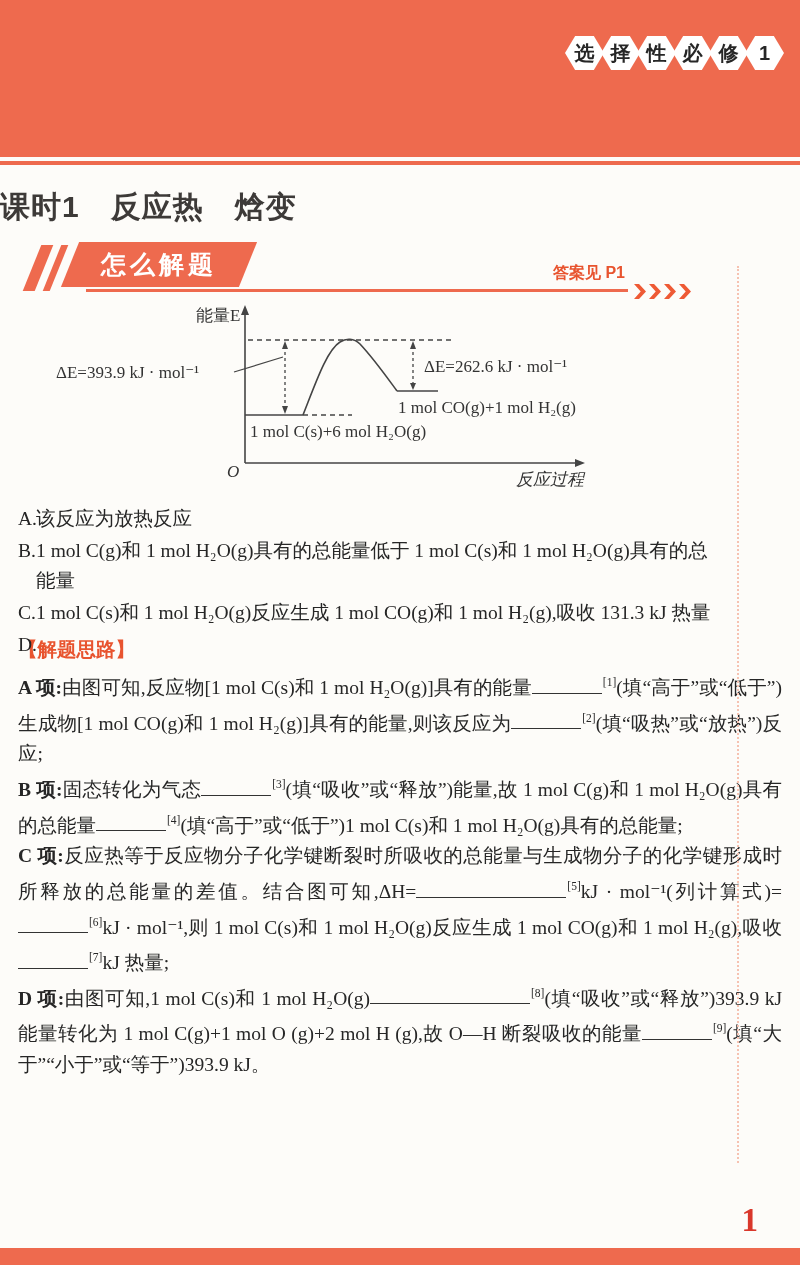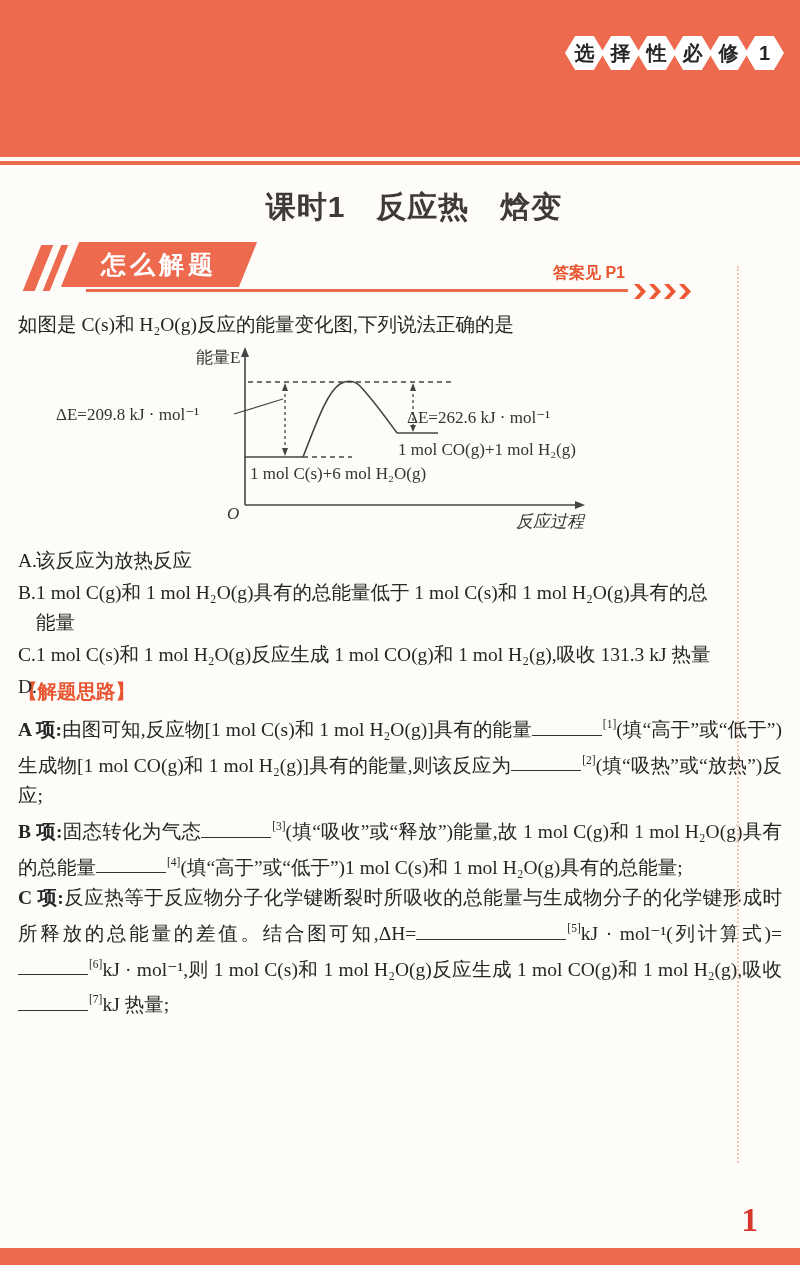--- a/index.html
+++ b/index.html
@@ -12,22 +12,22 @@
   .hex{width:39px;height:34px;margin-left:-3px;background:#fff;
        clip-path:polygon(26% 0,74% 0,100% 50%,74% 100%,26% 100%,0 50%);
        display:flex;align-items:center;justify-content:center;
        font-family:"Liberation Sans","DejaVu Sans",sans-serif;font-weight:700;font-size:20px;color:#262626;}
   .chapter-title{position:absolute;top:86px;left:0;width:100%;margin:0;text-align:center;
        color:#fff;font-family:"Liberation Sans","DejaVu Sans",sans-serif;font-weight:700;
        font-size:35px;letter-spacing:3px;}
   .sub-rule{height:4px;background:#ee6a4e;margin-top:4px;}
 
   
-  .lesson-title{margin:22px 0 0;text-align:center;font-family:"Liberation Sans","DejaVu Sans",sans-serif;
-       font-weight:700;font-size:30px;color:#3d3a38;letter-spacing:1px;padding-left:28px;}
+  .lesson-title{margin:22px 0 0;text-align:left;font-family:"Liberation Sans","DejaVu Sans",sans-serif;
+       font-weight:700;font-size:30px;color:#3d3a38;letter-spacing:1px;}
 
   
   .howto-banner{position:relative;height:56px;margin-top:14px;}
   .slash{position:absolute;top:3px;background:#ee6a4e;transform:skewX(-22deg);}
   .slash1{left:32px;width:12px;height:46px;}
   .slash2{left:52px;width:7px;height:46px;}
   .banner-plate{position:absolute;left:70px;top:0;width:178px;height:45px;background:#ee6a4e;
        transform:skewX(-22deg);}
   .banner-text{display:block;transform:skewX(22deg);text-align:center;line-height:45px;color:#fff;
        font-family:"Liberation Sans","DejaVu Sans",sans-serif;font-weight:700;font-size:25px;letter-spacing:4px;}
@@ -95,21 +95,20 @@
     <div class="banner-line"></div>
     <span class="answer-ref">答案见 P1</span>
     <span class="chevrons">
       <span class="chev"></span>
       <span class="chev"></span>
       <span class="chev"></span>
       <span class="chev"></span>
     </span>
   </div>
 
-  <p class="stem">如图是 C(s)和 H₂O(g)反应的能量变化图,下列说法正确的是</p>
 
   <div class="chart">
     <svg width="800" height="192" viewBox="0 0 800 192">
       <g stroke="#444" stroke-width="1.6" fill="none">
         <line x1="245" y1="161" x2="245" y2="8"></line>
         <line x1="245" y1="161" x2="580" y2="161"></line>
       </g>
       <g fill="#444" stroke="none">
         <polygon points="241,13 245,3 249,13"></polygon>
         <polygon points="575,157 585,161 575,165"></polygon>
@@ -127,22 +126,22 @@
       </g>
       <g fill="#444" stroke="none">
         <polygon points="282,47 285,39 288,47"></polygon>
         <polygon points="282,104 285,112 288,104"></polygon>
         <polygon points="410,47 413,39 416,47"></polygon>
         <polygon points="410,81 413,88 416,81"></polygon>
       </g>
       <line x1="234" y1="70" x2="283" y2="55" stroke="#444" stroke-width="1.2"></line>
     </svg>
     <span class="clabel" style="left:196px;top:2px;">能量E</span>
-    <span class="clabel" style="left:56px;top:60px;">ΔE=209.8 kJ · mol⁻¹</span>
-    <span class="clabel" style="left:407px;top:54px;margin-top:9px;">ΔE=262.6 kJ · mol⁻¹</span>
+    <span class="clabel" style="left:56px;top:60px;">ΔE=393.9 kJ · mol⁻¹</span>
+    <span class="clabel" style="left:424px;top:54px;">ΔE=262.6 kJ · mol⁻¹</span>
     <span class="clabel" style="left:398px;top:96px;">1 mol CO(g)+1 mol H₂(g)</span>
     <span class="clabel" style="left:250px;top:120px;">1 mol C(s)+6 mol H₂O(g)</span>
     <span class="clabel citalic" style="left:227px;top:160px;">O</span>
     <span class="clabel citalic" style="left:516px;top:166px;">反应过程</span>
   </div>
 
   <div class="options">
     <div class="option">
       <span class="opt-label">A.</span>
       <span class="opt-text">该反应为放热反应</span>
@@ -160,18 +159,19 @@
     </div>
   </div>
 
   <p class="idea-head">
     <span class="tag">【解题思路】</span>
   </p>
   <div id="analysis-paragraphs">
       <p class="solution-para"><span class="seg-bold">A 项:</span><span>由图可知,反应物[1 mol C(s)和 1 mol H₂O(g)]具有的能量</span><span class="blank" style="width: 70px;"></span><sup class="blank-sup">[1]</sup><span>(填“高于”或“低于”)生成物[1 mol CO(g)和 1 mol H₂(g)]具有的能量,则该反应为</span><span class="blank" style="width: 70px;"></span><sup class="blank-sup">[2]</sup><span>(填“吸热”或“放热”)反应;</span></p>
       <p class="solution-para"><span class="seg-bold">B 项:</span><span>固态转化为气态</span><span class="blank" style="width: 70px;"></span><sup class="blank-sup">[3]</sup><span>(填“吸收”或“释放”)能量,故 1 mol C(g)和 1 mol H₂O(g)具有的总能量</span><span class="blank" style="width: 70px;"></span><sup class="blank-sup">[4]</sup><span>(填“高于”或“低于”)1 mol C(s)和 1 mol H₂O(g)具有的总能量;</span></p>
       <p class="solution-para"><span class="seg-bold">C 项:</span><span>反应热等于反应物分子化学键断裂时所吸收的总能量与生成物分子的化学键形成时所释放的总能量的差值。结合图可知,ΔH=</span><span class="blank" style="width: 150px;"></span><sup class="blank-sup">[5]</sup><span>kJ · mol⁻¹(列计算式)=</span><span class="blank" style="width: 70px;"></span><sup class="blank-sup">[6]</sup><span>kJ · mol⁻¹,则 1 mol C(s)和 1 mol H₂O(g)反应生成 1 mol CO(g)和 1 mol H₂(g),吸收</span><span class="blank" style="width: 70px;"></span><sup class="blank-sup">[7]</sup><span>kJ 热量;</span></p>
+      <p class="solution-para"><span class="seg-bold">D 项:</span><span>由图可知,1 mol C(s)和 1 mol H₂O(g)</span><span class="blank" style="width: 160px;"></span><sup class="blank-sup">[8]</sup><span>(填“吸收”或“释放”)393.9 kJ 能量转化为 1 mol C(g)+1 mol O (g)+2 mol H (g),故 O—H 断裂吸收的能量</span><span class="blank" style="width: 70px;"></span><sup class="blank-sup">[9]</sup><span>(填“大于”“小于”或“等于”)393.9 kJ。</span></p>
     </div>
 
   <div class="page-number">1</div>
   <div class="margin-dotted"></div>
   <div class="footer-bar"></div>
 </div>
 
 </body></html>

